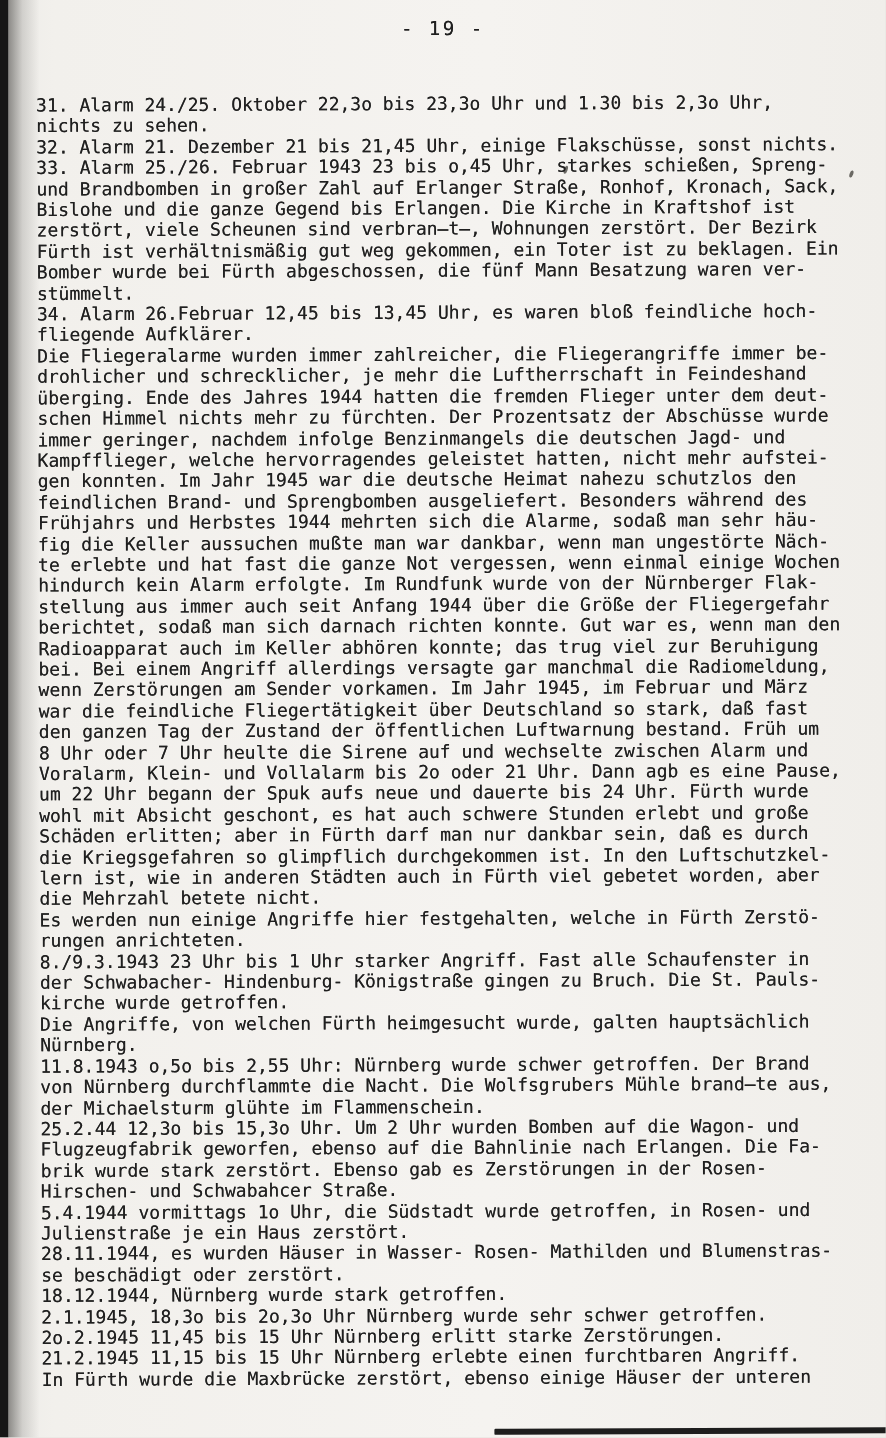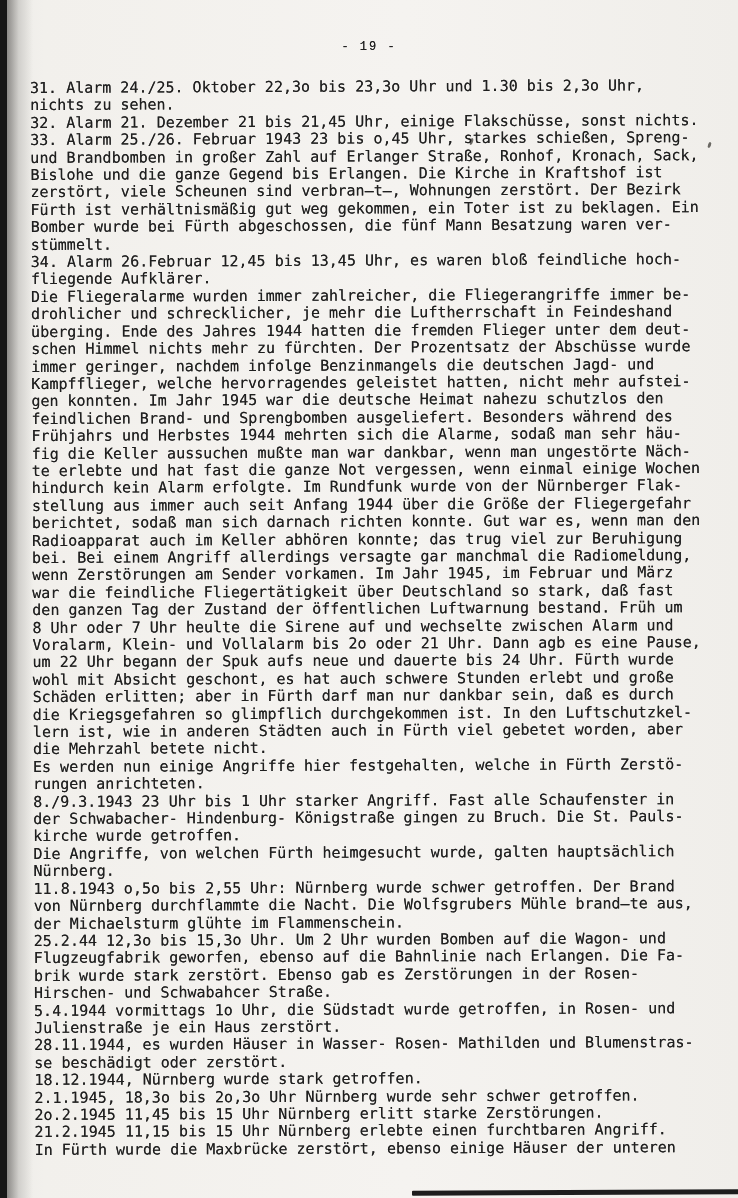--- a/index.html
+++ b/index.html
@@ -30,26 +30,25 @@
     position:absolute;left:412px;right:-4px;bottom:3px;height:5px;
     background:#1d1d1d;
     transform:rotate(-0.25deg);
     border-radius:1px;
   }
   .speck{position:absolute;background:#6b6964;border-radius:50%;}
   .speck.s1{left:470px;top:138px;width:3px;height:7px;transform:rotate(18deg);}
   .speck.s2{left:708px;top:142px;width:3px;height:6px;transform:rotate(20deg);}
   
   .page-number{
-    position:absolute;left:0;right:0;top:40px;
+    position:absolute;left:0;right:0;top:14px;
     text-align:center;
     color:var(--ink);
-    font-size:12px;letter-spacing:2px;
+    font-size:16px;letter-spacing:2px;
     text-shadow:0 0 .5px rgba(20,20,20,.8);
-    font-family:Liberation Mono, monospace;
   }
   .doc-text{
     position:absolute;left:30px;top:80px;width:700px;
     transform:rotate(-0.25deg);
     transform-origin:0 0;
     color:var(--ink);
   }
   .doc-text .line{
     white-space:pre;
     font-size:15px;

